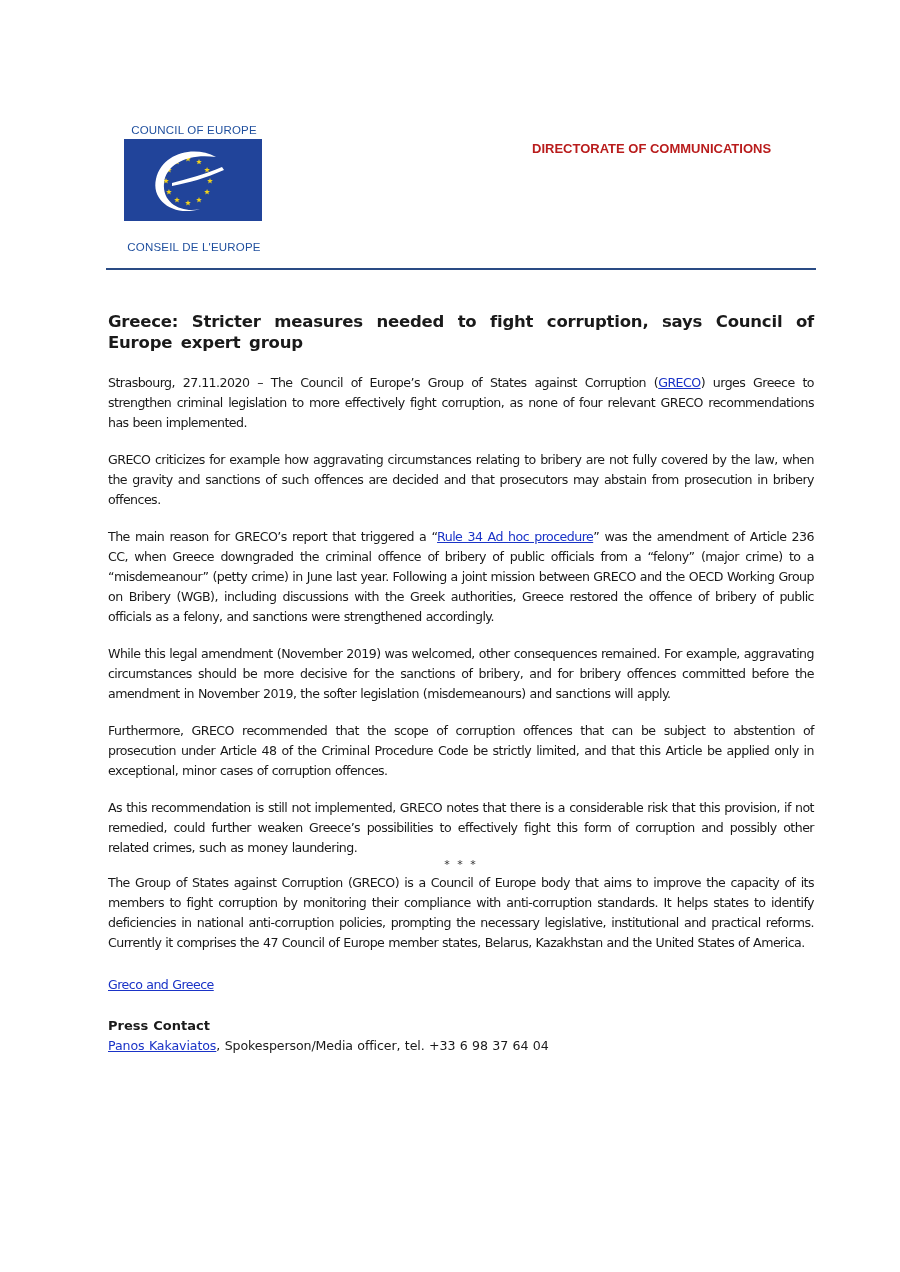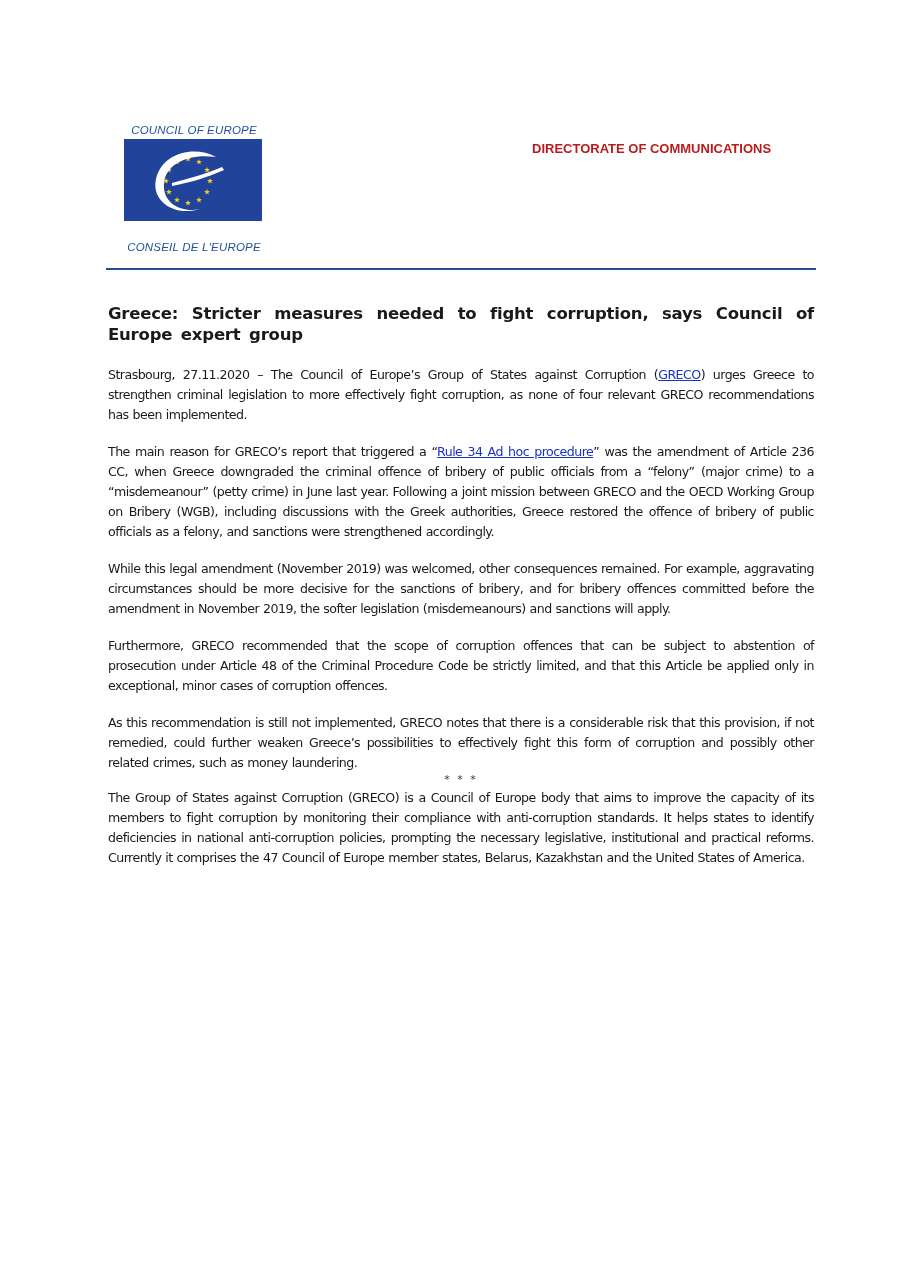--- a/index.html
+++ b/index.html
@@ -1,37 +1,37 @@
 <!DOCTYPE html>
 <html><head>
   <meta charset="utf-8">
   <style>
     html, body { margin: 0; padding: 0; background: #ffffff; }
     body {
       width: 900px; height: 1272px; position: relative; overflow: hidden;
       font-family: "DejaVu Sans", sans-serif; color: #1a1a1a;
     }
-    .logo { position: absolute; left: 124px; top: 124px; width: 140px; font-style: italic; }
+    .logo { position: absolute; left: 124px; top: 124px; width: 140px; }
     .logo-text {
       font-family: "Liberation Sans", sans-serif; font-size: 11.5px; color: #1f4f9e;
       letter-spacing: 0.2px; text-align: center; white-space: nowrap;
     }
     .logo-top { margin-bottom: 3px; }
     .logo-bottom { margin-top: 20px; }
     .logo-flag { width: 138px; height: 82px; background: #21449a; display: block; }
     .directorate {
       position: absolute; left: 532px; top: 141px;
       font-family: "Liberation Sans", sans-serif; font-weight: bold; font-size: 13px;
       color: #b91c1c; white-space: nowrap;
     }
     .rule {
       position: absolute; left: 106px; top: 268px; width: 710px; height: 2px;
       background: #2a4b84;
     }
-    .content { position: absolute; left: 108px; top: 303px; width: 706px; }
+    .content { position: absolute; left: 108px; top: 311px; width: 706px; }
     .title {
       font-family: "DejaVu Sans", sans-serif; font-weight: bold; font-size: 16.5px;
       line-height: 21px; text-align: justify; text-align-last: left; margin: 0 0 20px 0;
       letter-spacing: -0.2px; word-spacing: 3px;
     }
     p {
       font-family: "DejaVu Sans", sans-serif; font-size: 12.6px; line-height: 20px;
       margin: 0 0 17px 0; text-align: justify; letter-spacing: -0.55px; word-spacing: 0.5px;
     }
     a { color: #1a33c7; text-decoration: underline; }
@@ -75,24 +75,30 @@
 
 <div class="directorate">DIRECTORATE OF COMMUNICATIONS</div>
 
 <div class="rule"></div>
 
 <div class="content">
   <h1 class="title">Greece: Stricter measures needed to fight corruption, says Council of Europe expert group</h1>
 
   <p><span>Strasbourg, 27.11.2020 – The Council of Europe’s Group of States against Corruption (</span><a href="#">GRECO</a><span>) urges Greece to strengthen criminal legislation to more effectively fight corruption, as none of four relevant GRECO recommendations has been implemented.</span></p>
 
+  <p>GRECO criticizes for example how aggravating circumstances relating to bribery are not fully covered by the law, when the gravity and sanctions of such offences are decided and that prosecutors may abstain from prosecution in bribery offences.</p>
 
   <p><span>The main reason for GRECO’s report that triggered a “</span><a href="#">Rule 34 Ad hoc procedure</a><span>” was the amendment of Article 236 CC, when Greece downgraded the criminal offence of bribery of public officials from a “felony” (major crime) to a “misdemeanour” (petty crime) in June last year. Following a joint mission between GRECO and the OECD Working Group on Bribery (WGB), including discussions with the Greek authorities, Greece restored the offence of bribery of public officials as a felony, and sanctions were strengthened accordingly.</span></p>
 
   <p>While this legal amendment (November 2019) was welcomed, other consequences remained. For example, aggravating circumstances should be more decisive for the sanctions of bribery, and for bribery offences committed before the amendment in November 2019, the softer legislation (misdemeanours) and sanctions will apply.</p>
   <p>Furthermore, GRECO recommended that the scope of corruption offences that can be subject to abstention of prosecution under Article 48 of the Criminal Procedure Code be strictly limited, and that this Article be applied only in exceptional, minor cases of corruption offences.</p>
   <p>As this recommendation is still not implemented, GRECO notes that there is a considerable risk that this provision, if not remedied, could further weaken Greece’s possibilities to effectively fight this form of corruption and possibly other related crimes, such as money laundering.</p>
 
   <div class="stars">* * *</div>
 
   <p>The Group of States against Corruption (GRECO) is a Council of Europe body that aims to improve the capacity of its members to fight corruption by monitoring their compliance with anti-corruption standards. It helps states to identify deficiencies in national anti-corruption policies, prompting the necessary legislative, institutional and practical reforms. Currently it comprises the 47 Council of Europe member states, Belarus, Kazakhstan and the United States of America.</p>
 
+  <div class="links">
+    <p class="related"><a href="#">Greco and Greece</a></p>
+    <p class="contact-heading">Press Contact</p>
+    <p class="contact-line"><a href="#">Panos Kakaviatos</a><span>, Spokesperson/Media officer, tel. +33 6 98 37 64 04</span></p>
+  </div>
 </div>
 
 </body></html>

